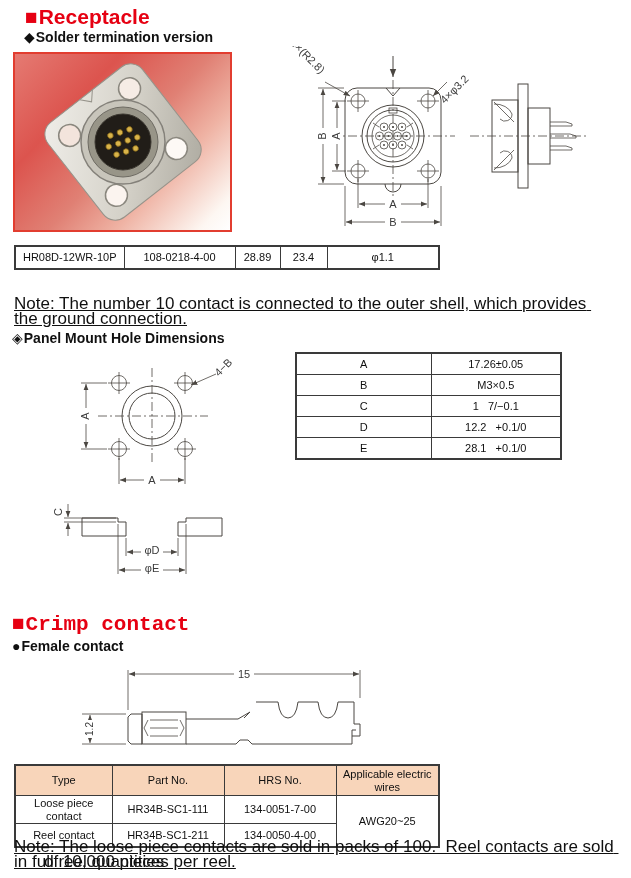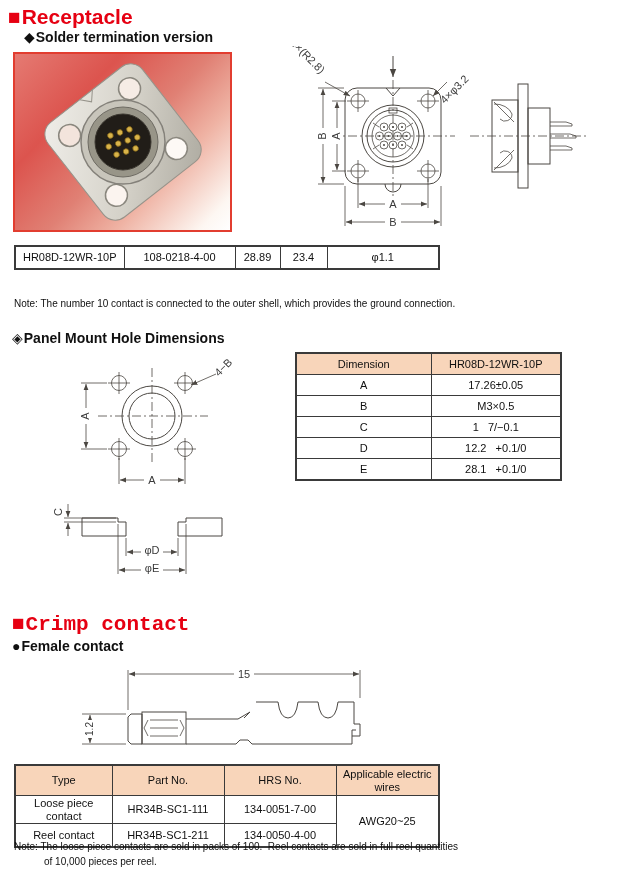--- a/index.html
+++ b/index.html
@@ -2,21 +2,21 @@
 <html><head>
 <meta charset="utf-8">
 <style>
   html,body{margin:0;padding:0;}
   body{width:631px;height:878px;background:#fff;position:relative;
        font-family:"Liberation Sans","DejaVu Sans",sans-serif;color:#111;overflow:hidden;}
   .abs{position:absolute;}
   .h1{font-size:21px;font-weight:bold;color:#e60012;line-height:22px;}
   .h2{font-size:14px;font-weight:bold;color:#101010;line-height:16px;}
   .marker{margin-right:1px;}
-  .note{font-size:10px;color:#101010;line-height:15px;white-space:pre-wrap;}
+  .note{font-size:17px;color:#101010;line-height:15px;white-space:pre-wrap;text-decoration:underline;}
   .note-indent{padding-left:30px;}
   table.dt{border-collapse:collapse;table-layout:fixed;font-size:11px;color:#101010;
            border:2px solid #3a3a3a;}
   table.dt td{border:1px solid #3a3a3a;text-align:center;vertical-align:middle;
               padding:1px 2px;line-height:12.5px;overflow:hidden;}
   table.dt td.hd{background:#f8d5ba;}
   .pre{white-space:pre;}
   
   .photo{left:13px;top:52px;width:215px;height:176px;border:2px solid #e23d30;
          background:linear-gradient(133deg,#e57a72 0%,#dc544e 28%,#e08074 52%,#efb3a4 70%,#fdf7f2 92%,#ffffff 100%);}
@@ -39,21 +39,21 @@
       <line x1="0" y1="0" x2="0" y2="5" stroke="#4b4742" stroke-width="1"></line>
     </pattern>
     <linearGradient id="metal" x1="0" y1="0" x2="1" y2="1">
       <stop offset="0" stop-color="#f0eee9"></stop>
       <stop offset="0.55" stop-color="#d4d1c8"></stop>
       <stop offset="1" stop-color="#aeaba1"></stop>
     </linearGradient>
   </defs>
 </svg>
 
-<div class="abs h1" style="left:8px;top:6px;"><span class="marker">■</span><span>Receptacle</span></div>
+<div class="abs h1" style="left:25px;top:6px;"><span class="marker">■</span><span>Receptacle</span></div>
 
 <div class="abs h2" style="left:24px;top:29px;"><span class="marker">◆</span><span>Solder termination version</span></div>
 
 <div class="abs photo">
   <svg width="215" height="172" viewBox="0 0 215 172">
     <g transform="translate(108,88) rotate(-38)">
       <rect x="-60" y="-60" width="120" height="120" rx="15" fill="url(#metal)" stroke="#96938a" stroke-width="1"></rect>
       <circle cx="-38" cy="-38" r="11" fill="#f3e4dc" stroke="#8a877e" stroke-width="1.5"></circle>
       <circle cx="38" cy="-38" r="11" fill="#f6ece5" stroke="#8a877e" stroke-width="1.5"></circle>
       <circle cx="-38" cy="38" r="11" fill="#fbf4ef" stroke="#8a877e" stroke-width="1.5"></circle>
@@ -234,24 +234,20 @@
     <text transform="translate(196,18) rotate(-45)">4−B</text>
   </g>
 </svg>
 
 <table class="dt abs" style="left:295px;top:352px;width:265px;">
   <colgroup>
       <col style="width:135px">
       <col style="width:130px">
     </colgroup>
   <tbody>
-      <tr>
-    <td class="hd" style="height:18px;">Dimension</td>
-    <td class="hd">HR08D-12WR-10P</td>
-  </tr>
   <tr>
     <td style="height:18px;">A</td>
     <td class="pre">17.26±0.05</td>
   </tr>
   <tr>
     <td style="height:18px;">B</td>
     <td class="pre">M3×0.5</td>
   </tr>
   <tr>
     <td style="height:18px;">C</td>

